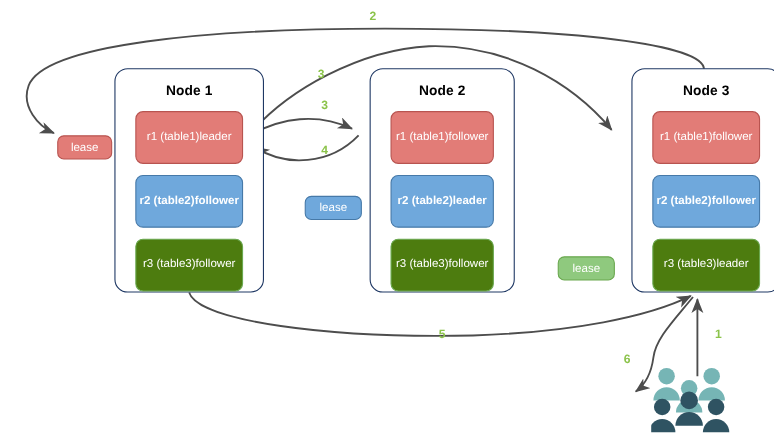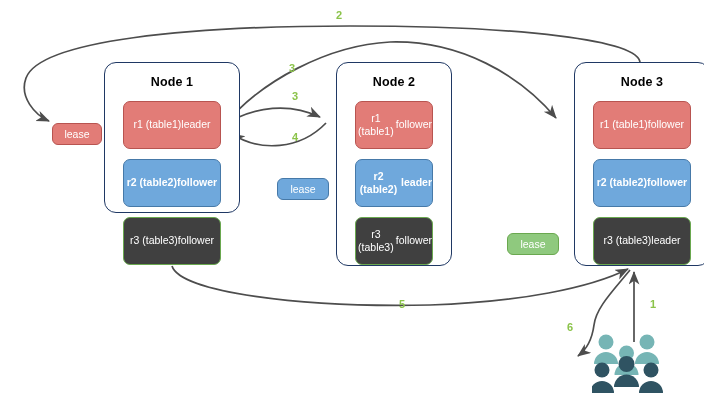--- a/index.html
+++ b/index.html
@@ -55,21 +55,21 @@
     align-items: center;
     justify-content: center;
     color: #ffffff;
     font-size: 10.5px;
     line-height: 13.5px;
     text-align: center;
   }
   .replica .line2 { display: block; }
   .r-red   { background: #e27c77; border: 1.4px solid #b85450; }
   .r-blue  { background: #6fa8dc; border: 1.4px solid #4679a8; font-weight: bold; }
-  .r-green { background: #404040; border: 1.4px solid #6aa84f; }
+  .r-green { background: #4d7c0f; border: 1.4px solid #6aa84f; }
 
   .lease {
     position: absolute;
     box-sizing: border-box;
     border-radius: 6px;
     display: flex;
     align-items: center;
     justify-content: center;
     color: #ffffff;
     font-size: 10.5px;
@@ -114,37 +114,37 @@
 
     <path d="M 326,123 C 300,150 260,152 232,134" fill="none" stroke="#4d4d4d" stroke-width="1.7" marker-end="url(#ah)"></path>
 
     <path d="M 172,266 C 180,292 300,308 430,305 C 520,302 590,288 628,269" fill="none" stroke="#4d4d4d" stroke-width="1.7" marker-end="url(#ah)"></path>
 
     <path d="M 634,342 L 634,272" fill="none" stroke="#4d4d4d" stroke-width="1.7" marker-end="url(#ah)"></path>
 
     <path d="M 630,270 C 612,292 596,308 594,325 C 592,340 586,350 578,356" fill="none" stroke="#4d4d4d" stroke-width="1.7" marker-end="url(#ah)"></path>
   </svg>
 
-  <div class="node-box" style="left:104px; top:62px; width:136px; height:151px;">
+  <div class="node-box" style="left:104px; top:62px; width:136px; height:204px;">
     <div class="node-title">Node 1</div>
     <div class="replica r-red" style="top:38px;">
       <span>r1 (table1)</span>
       <span class="line2">leader</span>
     </div>
     <div class="replica r-blue" style="top:96px;">
       <span>r2 (table2)</span>
       <span class="line2">follower</span>
     </div>
     <div class="replica r-green" style="top:154px;">
       <span>r3 (table3)</span>
       <span class="line2">follower</span>
     </div>
   </div>
 
-  <div class="node-box" style="left:336px; top:62px; width:116px; height:204px;">
+  <div class="node-box" style="left:336px; top:62px; width:132px; height:204px;">
     <div class="node-title">Node 2</div>
     <div class="replica r-red" style="top:38px;">
       <span>r1 (table1)</span>
       <span class="line2">follower</span>
     </div>
     <div class="replica r-blue" style="top:96px;">
       <span>r2 (table2)</span>
       <span class="line2">leader</span>
     </div>
     <div class="replica r-green" style="top:154px;">

